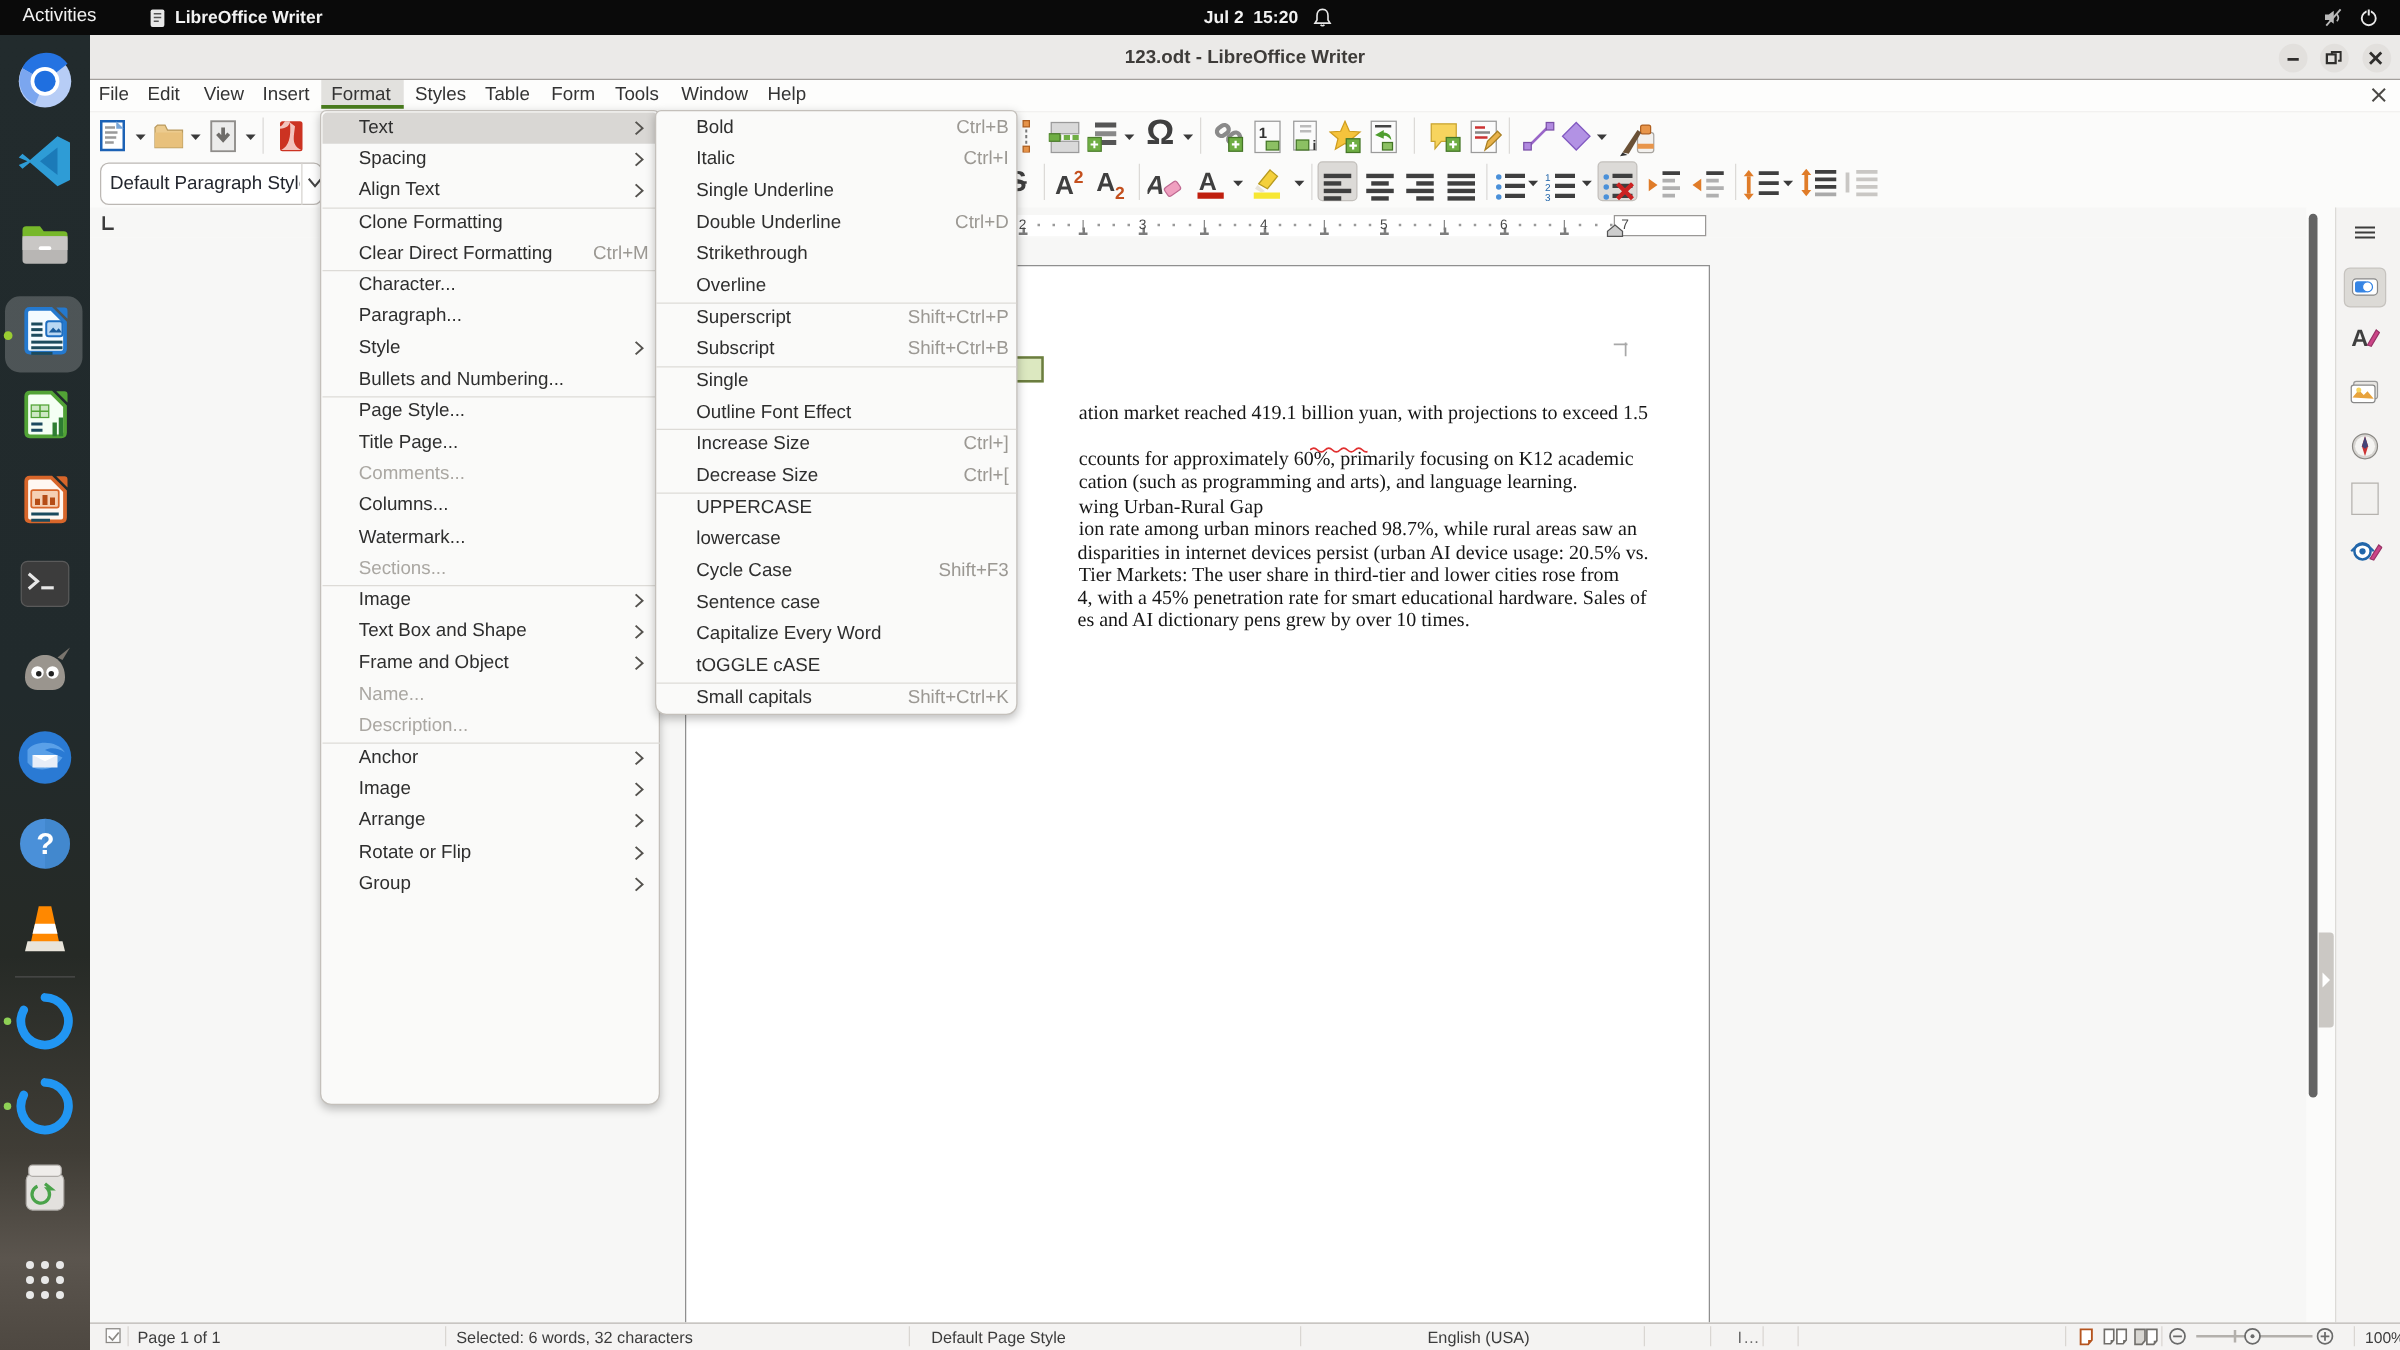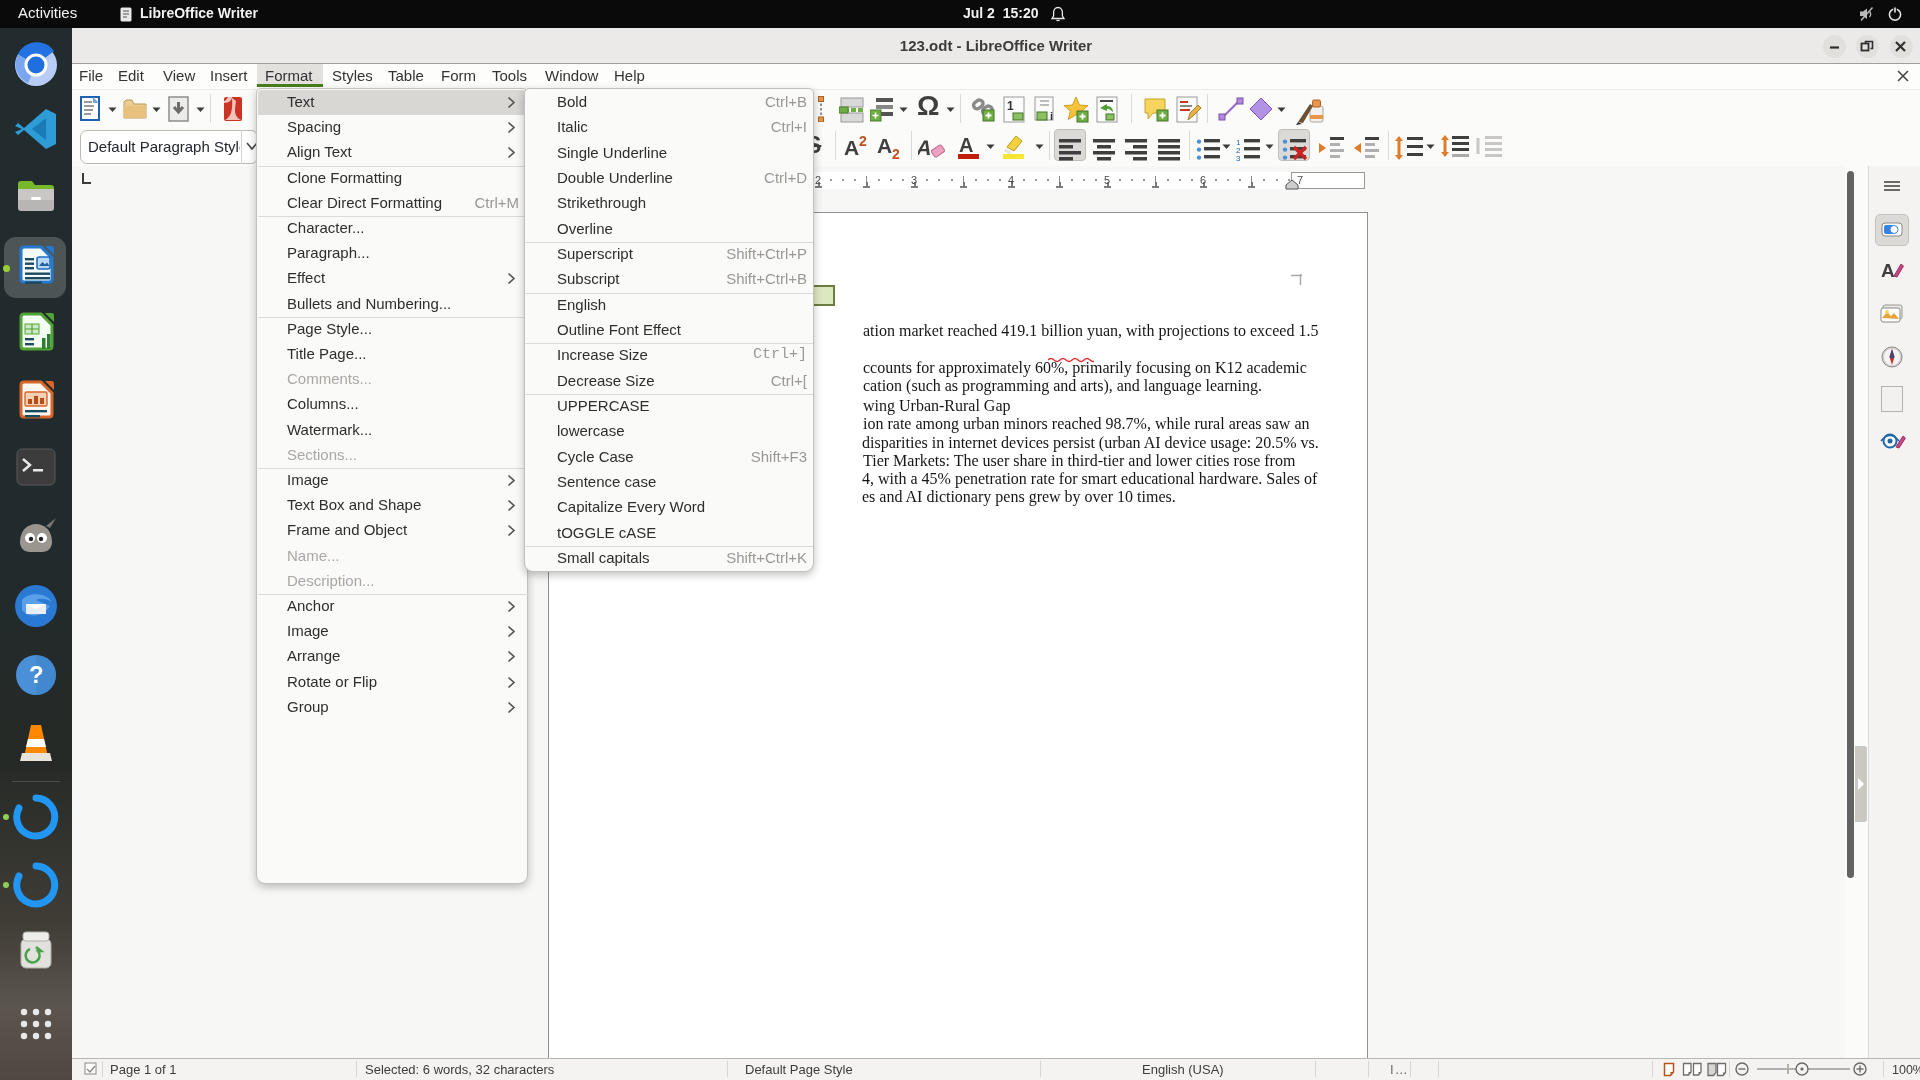--- a/index.html
+++ b/index.html
@@ -555,21 +555,21 @@
 <div class="sc" style="top:3px;">Ctrl+M</div>
 </div>
 <div class="msep" style="left:1px;right:1px;top:127.0px;width:270px;"></div>
 <div class="mi" style="top:127.0px;height:25.2px;">
 <div class="lbl" style="top:3px;">Character...</div>
 </div>
 <div class="mi" style="top:152.2px;height:25.2px;">
 <div class="lbl" style="top:3px;">Paragraph...</div>
 </div>
 <div class="mi" style="top:177.4px;height:25.2px;">
-<div class="lbl" style="top:3px;">Effect</div>
+<div class="lbl" style="top:3px;">Style</div>
 <svg class="arr" style="top:6px;" width="9" height="13" viewBox="0 0 9 13">
           <path d="M1.5 1.5 L7 6.5 L1.5 11.5" fill="none" stroke="#55534f" stroke-width="1.6"></path>
         </svg>
 </div>
 <div class="mi" style="top:202.6px;height:25.2px;">
 <div class="lbl" style="top:3px;">Bullets and Numbering...</div>
 </div>
 <div class="msep" style="left:1px;right:1px;top:227.8px;width:270px;"></div>
 <div class="mi" style="top:227.8px;height:25.2px;">
 <div class="lbl" style="top:3px;">Page Style...</div>
@@ -672,29 +672,29 @@
 <div class="mi" style="top:153.0px;height:25.3px;padding-left:16px;">
 <div class="lbl" style="left:31px;top:3px;">Superscript</div>
 <div class="sc" style="right:5px;top:3px;">Shift+Ctrl+P</div>
 </div>
 <div class="mi" style="top:178.3px;height:25.3px;">
 <div class="lbl" style="left:31px;top:3px;">Subscript</div>
 <div class="sc" style="right:5px;top:3px;">Shift+Ctrl+B</div>
 </div>
 <div class="msep" style="top:203.6px;width:288px;"></div>
 <div class="mi" style="top:203.6px;height:25.3px;">
-<div class="lbl" style="left:31px;top:3px;">English</div>
+<div class="lbl" style="left:31px;top:3px;">Single</div>
 </div>
 <div class="mi" style="top:229.0px;height:25.3px;">
 <div class="lbl" style="left:31px;top:3px;">Outline Font Effect</div>
 </div>
 <div class="msep" style="top:254.3px;width:288px;"></div>
 <div class="mi" style="top:254.3px;height:25.3px;">
 <div class="lbl" style="left:31px;top:3px;">Increase Size</div>
-<div class="sc" style="right:5px;top:3px;font-family:Liberation Mono, monospace;">Ctrl+]</div>
+<div class="sc" style="right:5px;top:3px;">Ctrl+]</div>
 </div>
 <div class="mi" style="top:279.6px;height:25.3px;">
 <div class="lbl" style="left:31px;top:3px;">Decrease Size</div>
 <div class="sc" style="right:5px;top:3px;">Ctrl+[</div>
 </div>
 <div class="msep" style="top:305.0px;width:288px;"></div>
 <div class="mi" style="top:305.0px;height:25.3px;">
 <div class="lbl" style="left:31px;top:3px;">UPPERCASE</div>
 </div>
 <div class="mi" style="top:330.3px;height:25.3px;">

